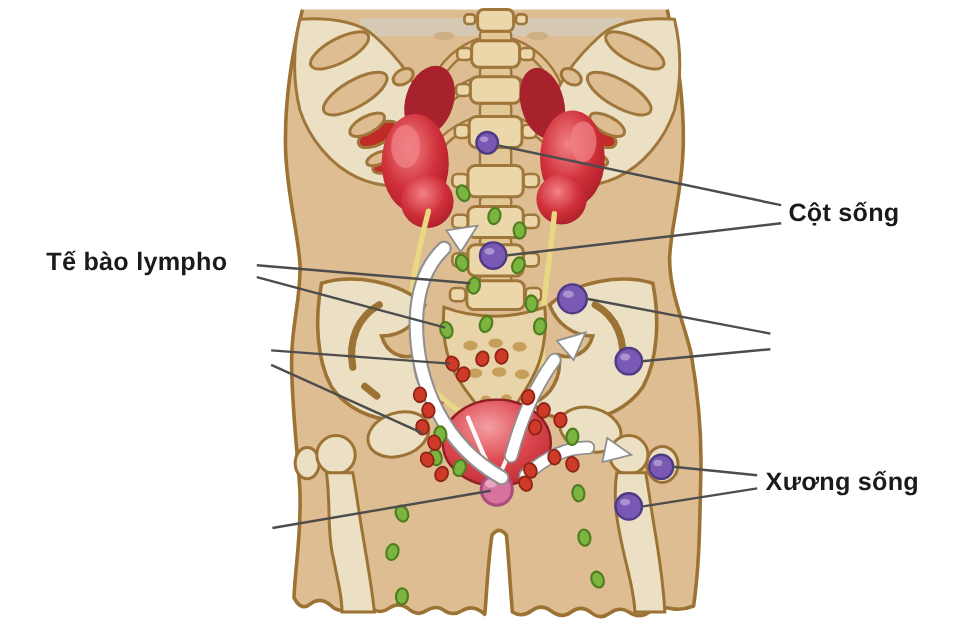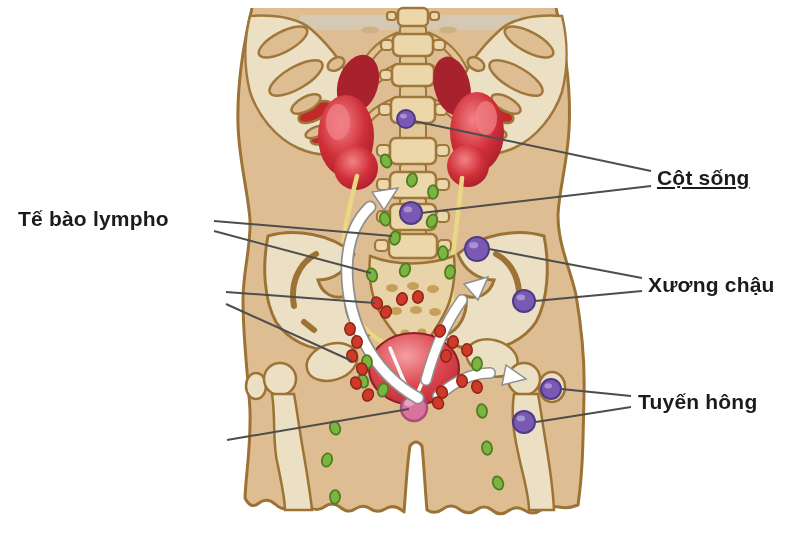--- a/index.html
+++ b/index.html
@@ -283,22 +283,21 @@
         <line x1="226" y1="292" x2="375" y2="303" stroke="#4d4d4d" stroke-width="2"></line>
         <line x1="226" y1="304" x2="352" y2="361" stroke="#4d4d4d" stroke-width="2"></line>
         <line x1="227" y1="440" x2="409" y2="409" stroke="#4d4d4d" stroke-width="2"></line>
         <line x1="642" y1="278" x2="489" y2="249" stroke="#4d4d4d" stroke-width="2"></line>
         <line x1="642" y1="291" x2="535" y2="301" stroke="#4d4d4d" stroke-width="2"></line>
         <line x1="631" y1="396" x2="561" y2="389" stroke="#4d4d4d" stroke-width="2"></line>
         <line x1="631" y1="407" x2="536" y2="422" stroke="#4d4d4d" stroke-width="2"></line>
       </g>
   </svg>
 
-  <div class="label" style="left:18px;top:206px;width:192px;text-align:left;">Tế bào lympho</div>
-
-
-
-  <div class="label" style="left:657px;top:165px;text-decoration:underline;">Cột sống</div>
-
-  <div class="label" style="left:648px;top:272px;">Xương chậu</div>
-
-  <div class="label" style="left:638px;top:389px;">Tuyến hông</div>
+  <div class="label" style="left:18px;top:206px;width:192px;text-align:center;">Tế bào lympho</div>
+
+
+
+  <div class="label" style="left:657px;top:165px;">Cột sống</div>
+
+
+  <div class="label" style="left:638px;top:389px;">Xương sống</div>
 </div>
 
 </body></html>

